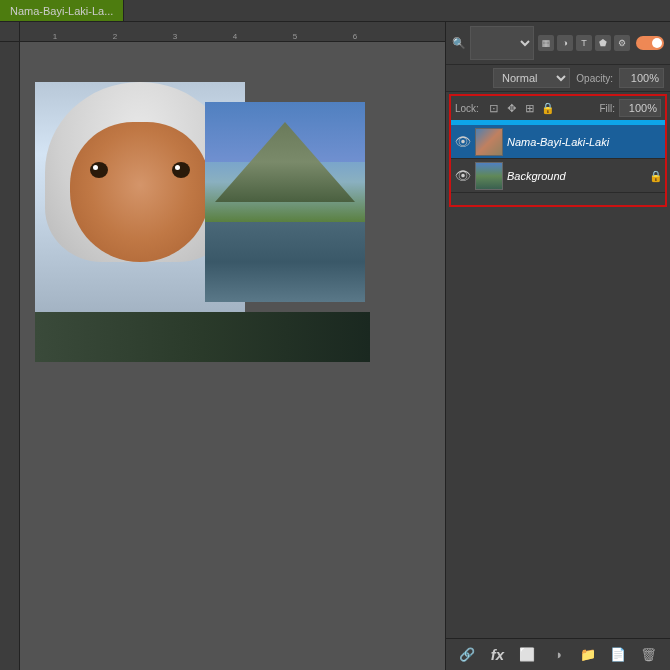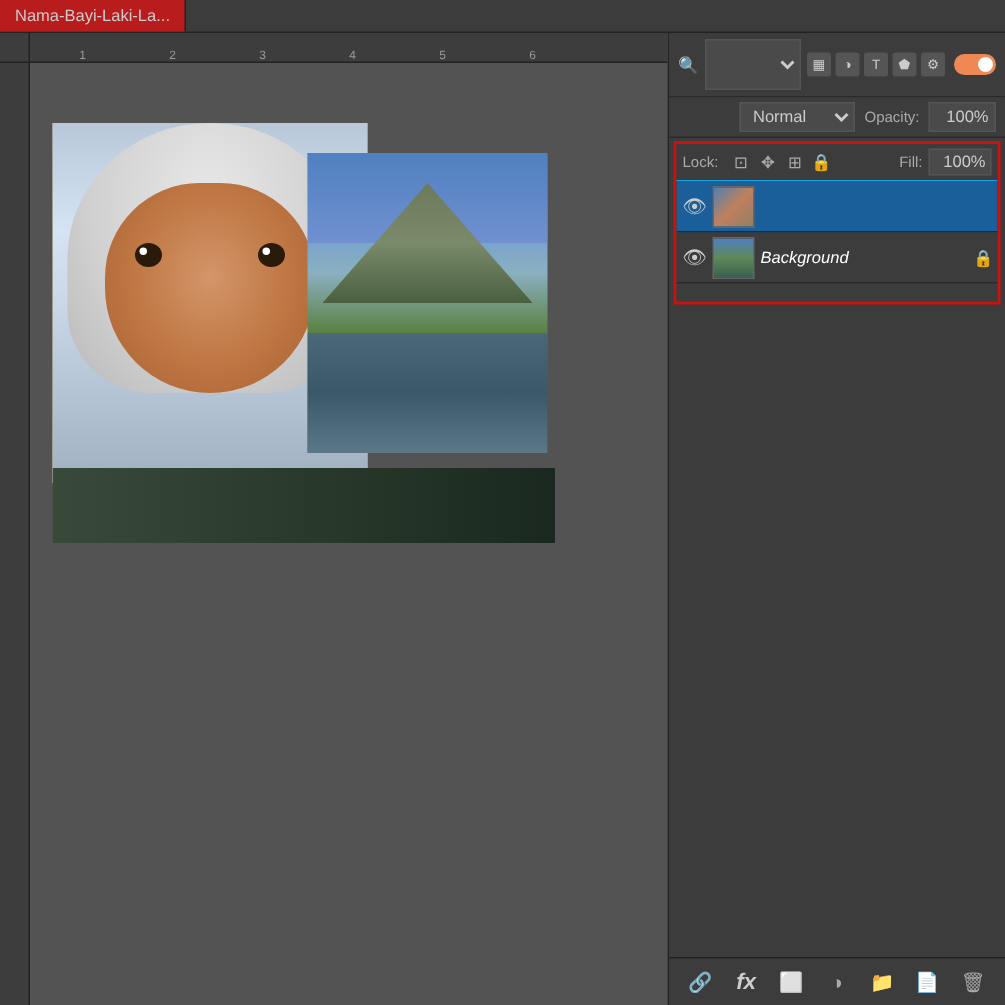--- a/index.html
+++ b/index.html
@@ -18,21 +18,21 @@
       display: flex;
       background: #3c3c3c;
       height: 22px;
       align-items: center;
       border-bottom: 1px solid #222;
     }
     .tab {
       padding: 3px 10px;
       font-size: 11px;
       color: #ccc;
-      background: #b91c1c;
+      background: #4d7c0f;
       border-right: 1px solid #222;
       height: 100%;
       display: flex;
       align-items: center;
       cursor: pointer;
       white-space: nowrap;
     }
     .tab.active {
       background: #636363;
       color: #fff;
@@ -571,37 +571,38 @@
     <div class="blend-row">
       <select class="blend-select">
         <option>Normal</option>
       </select>
       <span class="opacity-label">Opacity:</span>
       <input class="opacity-value" type="text" value="100%" style="">
     </div>
 
     <div class="layers-section">
 
-      <div class="lock-row" style="border: none; margin: 0; background: #3c3c3c; padding: 3px 4px; border-bottom: 1px solid #0ea5e9;">
+      <div class="lock-row" style="border: none; margin: 0; background: #3c3c3c; padding: 3px 4px; border-bottom: 5px solid #0ea5e9;">
         <span class="lock-label">Lock:</span>
         <div class="lock-icon">⊡</div>
         <div class="lock-icon">✥</div>
         <div class="lock-icon">⊞</div>
         <div class="lock-icon">🔒</div>
         <span class="fill-label">Fill:</span>
         <input class="fill-value" type="text" value="100%" style="">
       </div>
 
       <div class="layers-list" style="border: none; margin: 0; min-height: 80px;">
 
         <div class="layer-item active">
           <div class="eye-icon">👁</div>
           <div class="layer-thumb layer-thumb-baby">
             <div style="width:100%;height:100%;background:linear-gradient(135deg,#5080b0 0%,#c08060 50%,#908060 100%);"></div>
           </div>
+          <span class="layer-name">Nama-Bayi-Laki-Laki</span>
         </div>
 
         <div class="layer-item">
           <div class="eye-icon">👁</div>
           <div class="layer-thumb layer-thumb-mountain">
             <div style="width:100%;height:100%;background:linear-gradient(180deg,#5080c0 0%,#608858 50%,#3a6050 100%);"></div>
           </div>
           <span class="layer-name">Background</span>
           <div class="layer-lock">🔒</div>
         </div>

